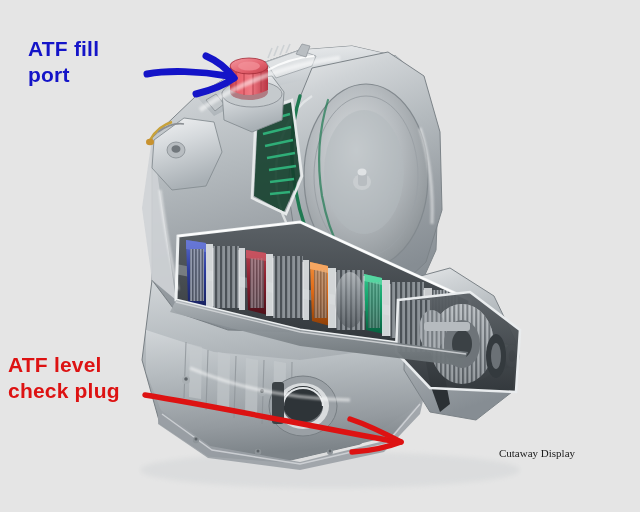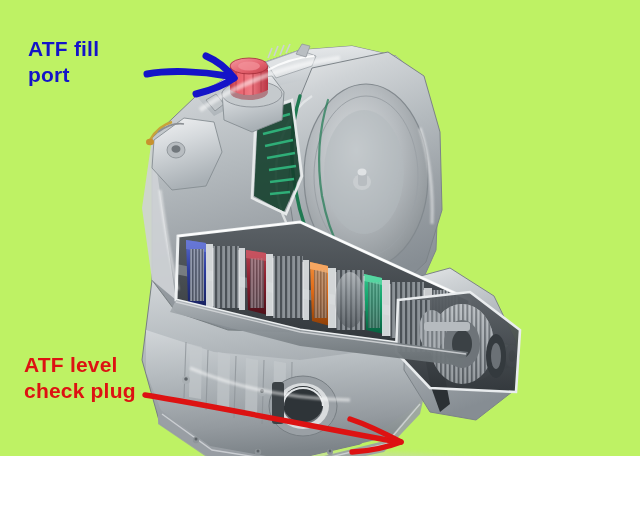--- a/index.html
+++ b/index.html
@@ -7,42 +7,42 @@
     margin: 0;
     padding: 0;
     background: #ffffff;
   }
   body {
     font-family: "Liberation Sans", sans-serif;
   }
   #page {
     position: relative;
     width: 640px;
-    height: 456px;
-    background: #bef264;
+    height: 512px;
+    background: #e5e5e5;
     overflow: hidden;
   }
   
   .annot {
     position: absolute;
     font-family: "Liberation Sans", sans-serif;
     font-weight: bold;
     font-size: 21px;
     line-height: 26px;
     letter-spacing: 0.2px;
     white-space: pre;
     user-select: none;
   }
   #fill-label {
     left: 28px;
     top: 36px;
     color: #1414c8;
   }
   #check-label {
-    left: 24px;
+    left: 8px;
     top: 352px;
     color: #dd1212;
   }
   
   #caption {
     position: absolute;
     left: 437px;
     top: 447px;
     width: 200px;
     text-align: center;
@@ -453,15 +453,16 @@
     </g>
   </svg>
 
   <div class="annot" id="fill-label">ATF fill
 port</div>
 
   <div class="annot" id="check-label">ATF level
 check plug</div>
 
   <div id="caption">
+    <div>Cutaway Display</div>
   </div>
 
 </div>
 
 </body></html>

